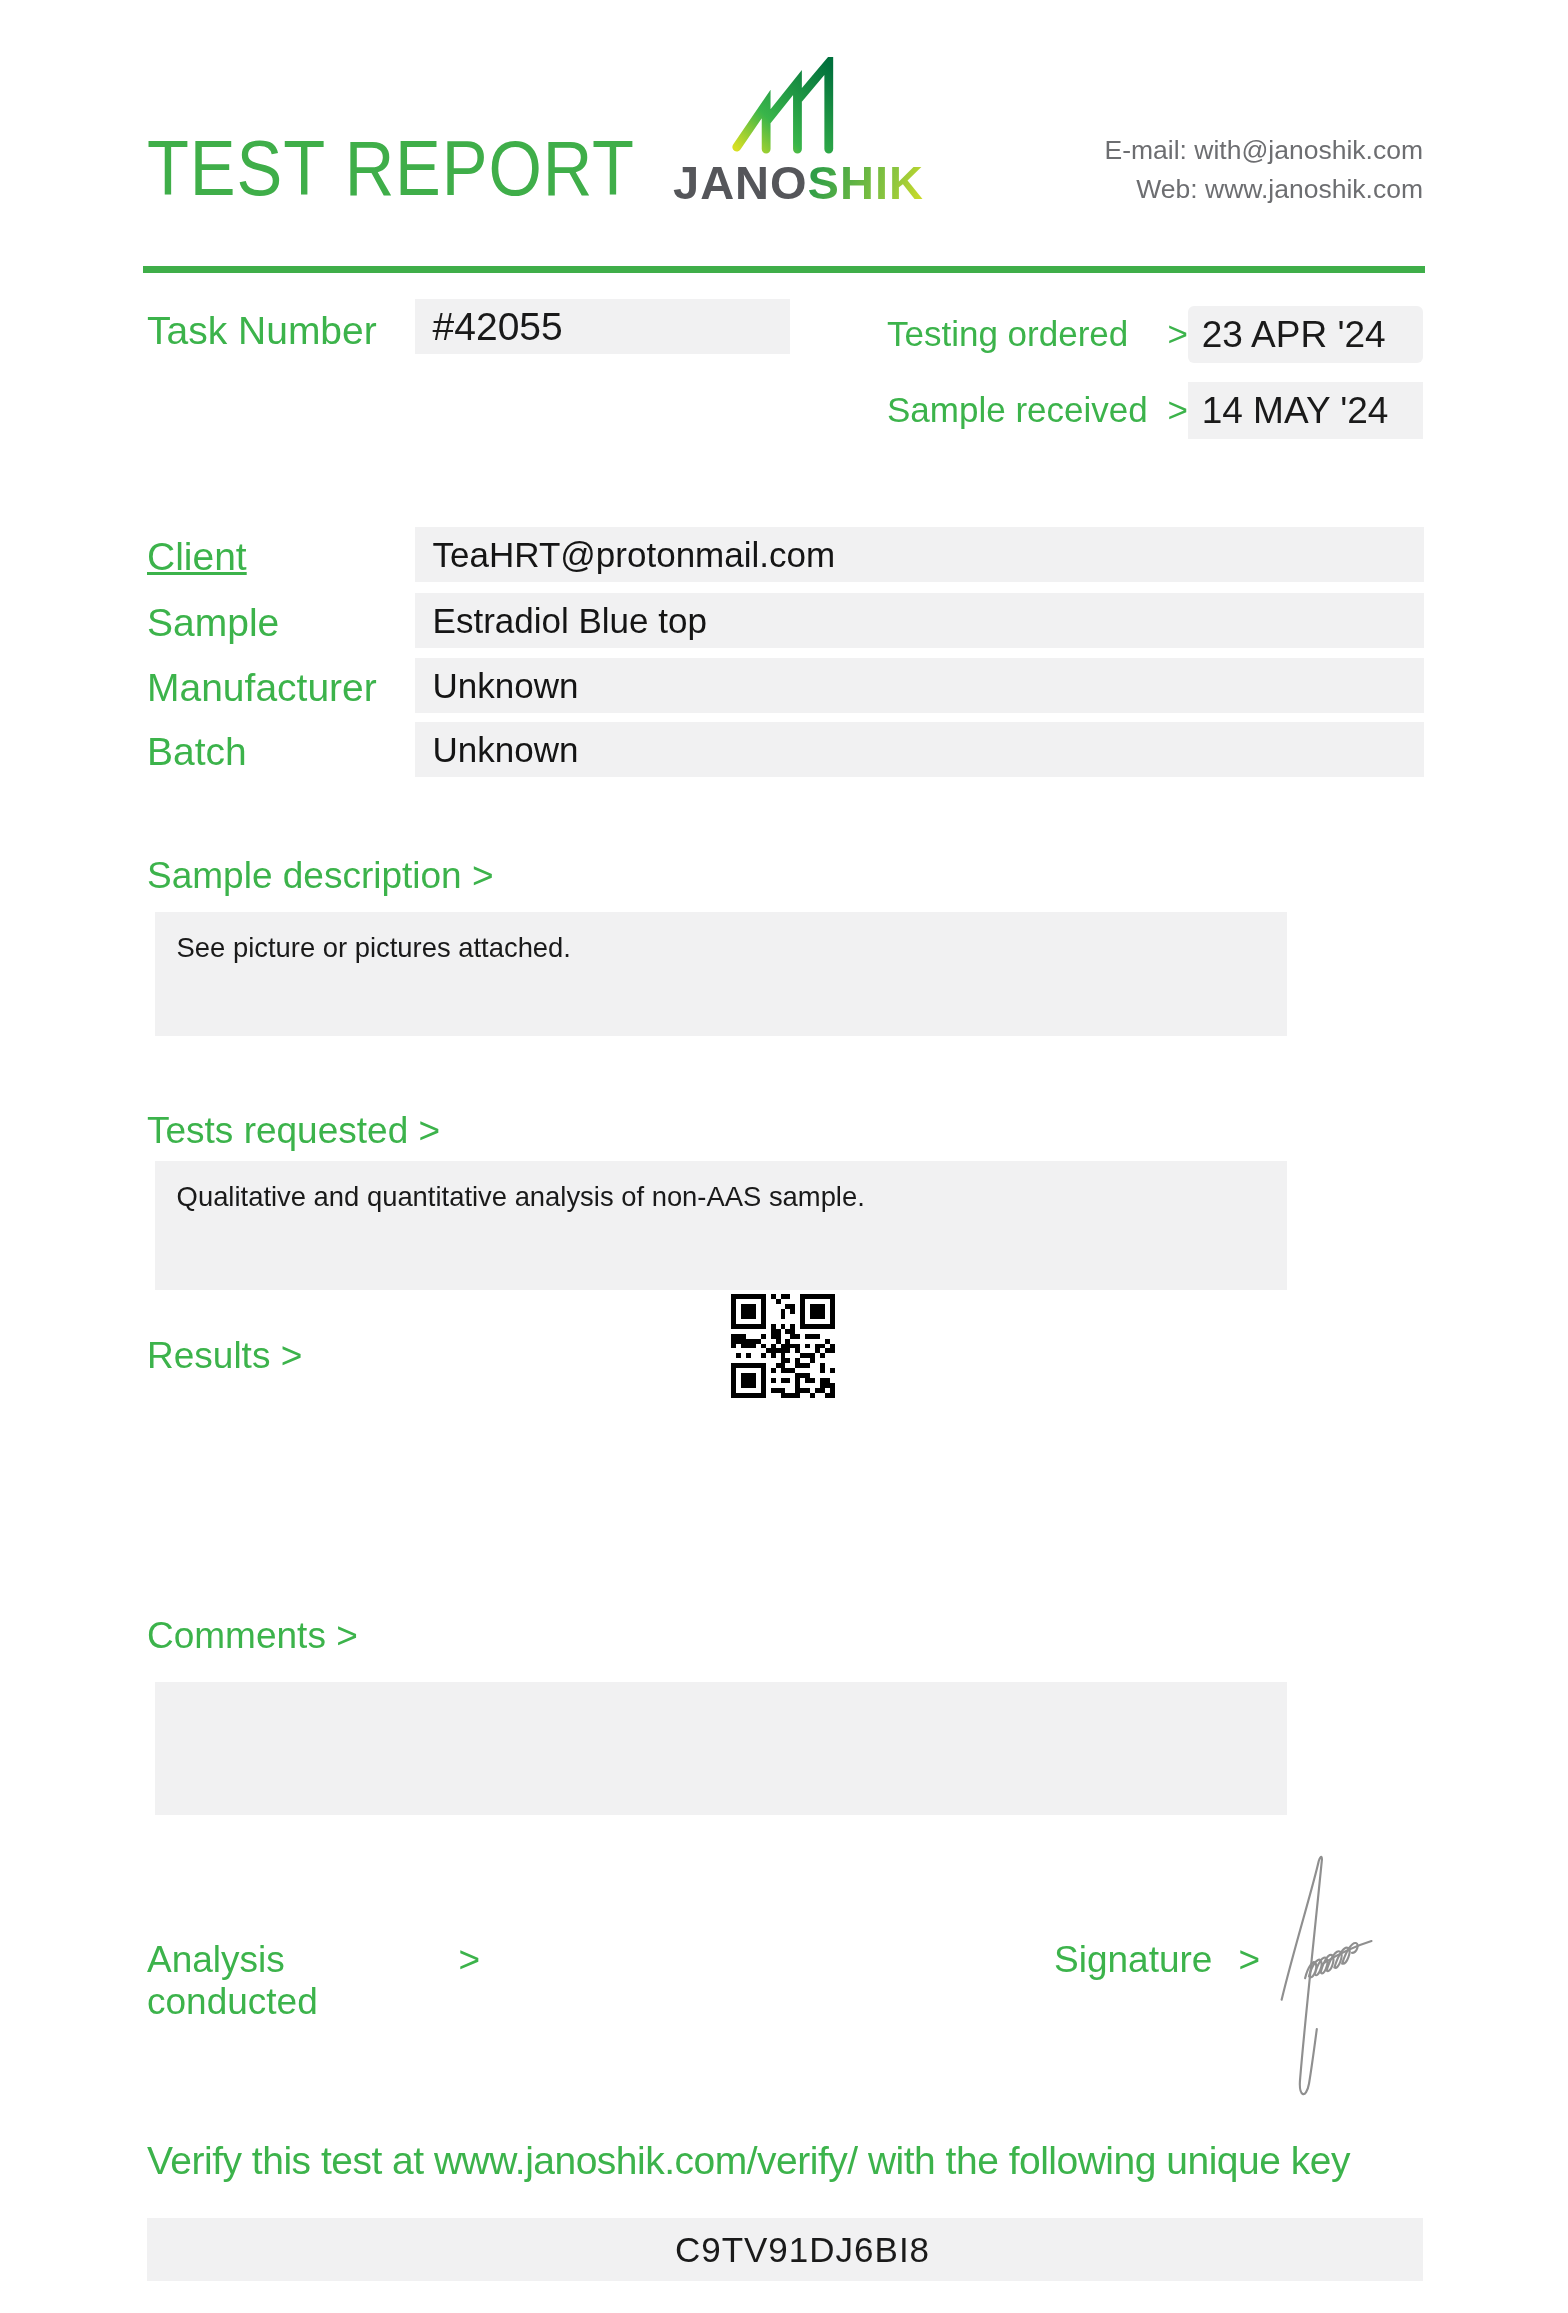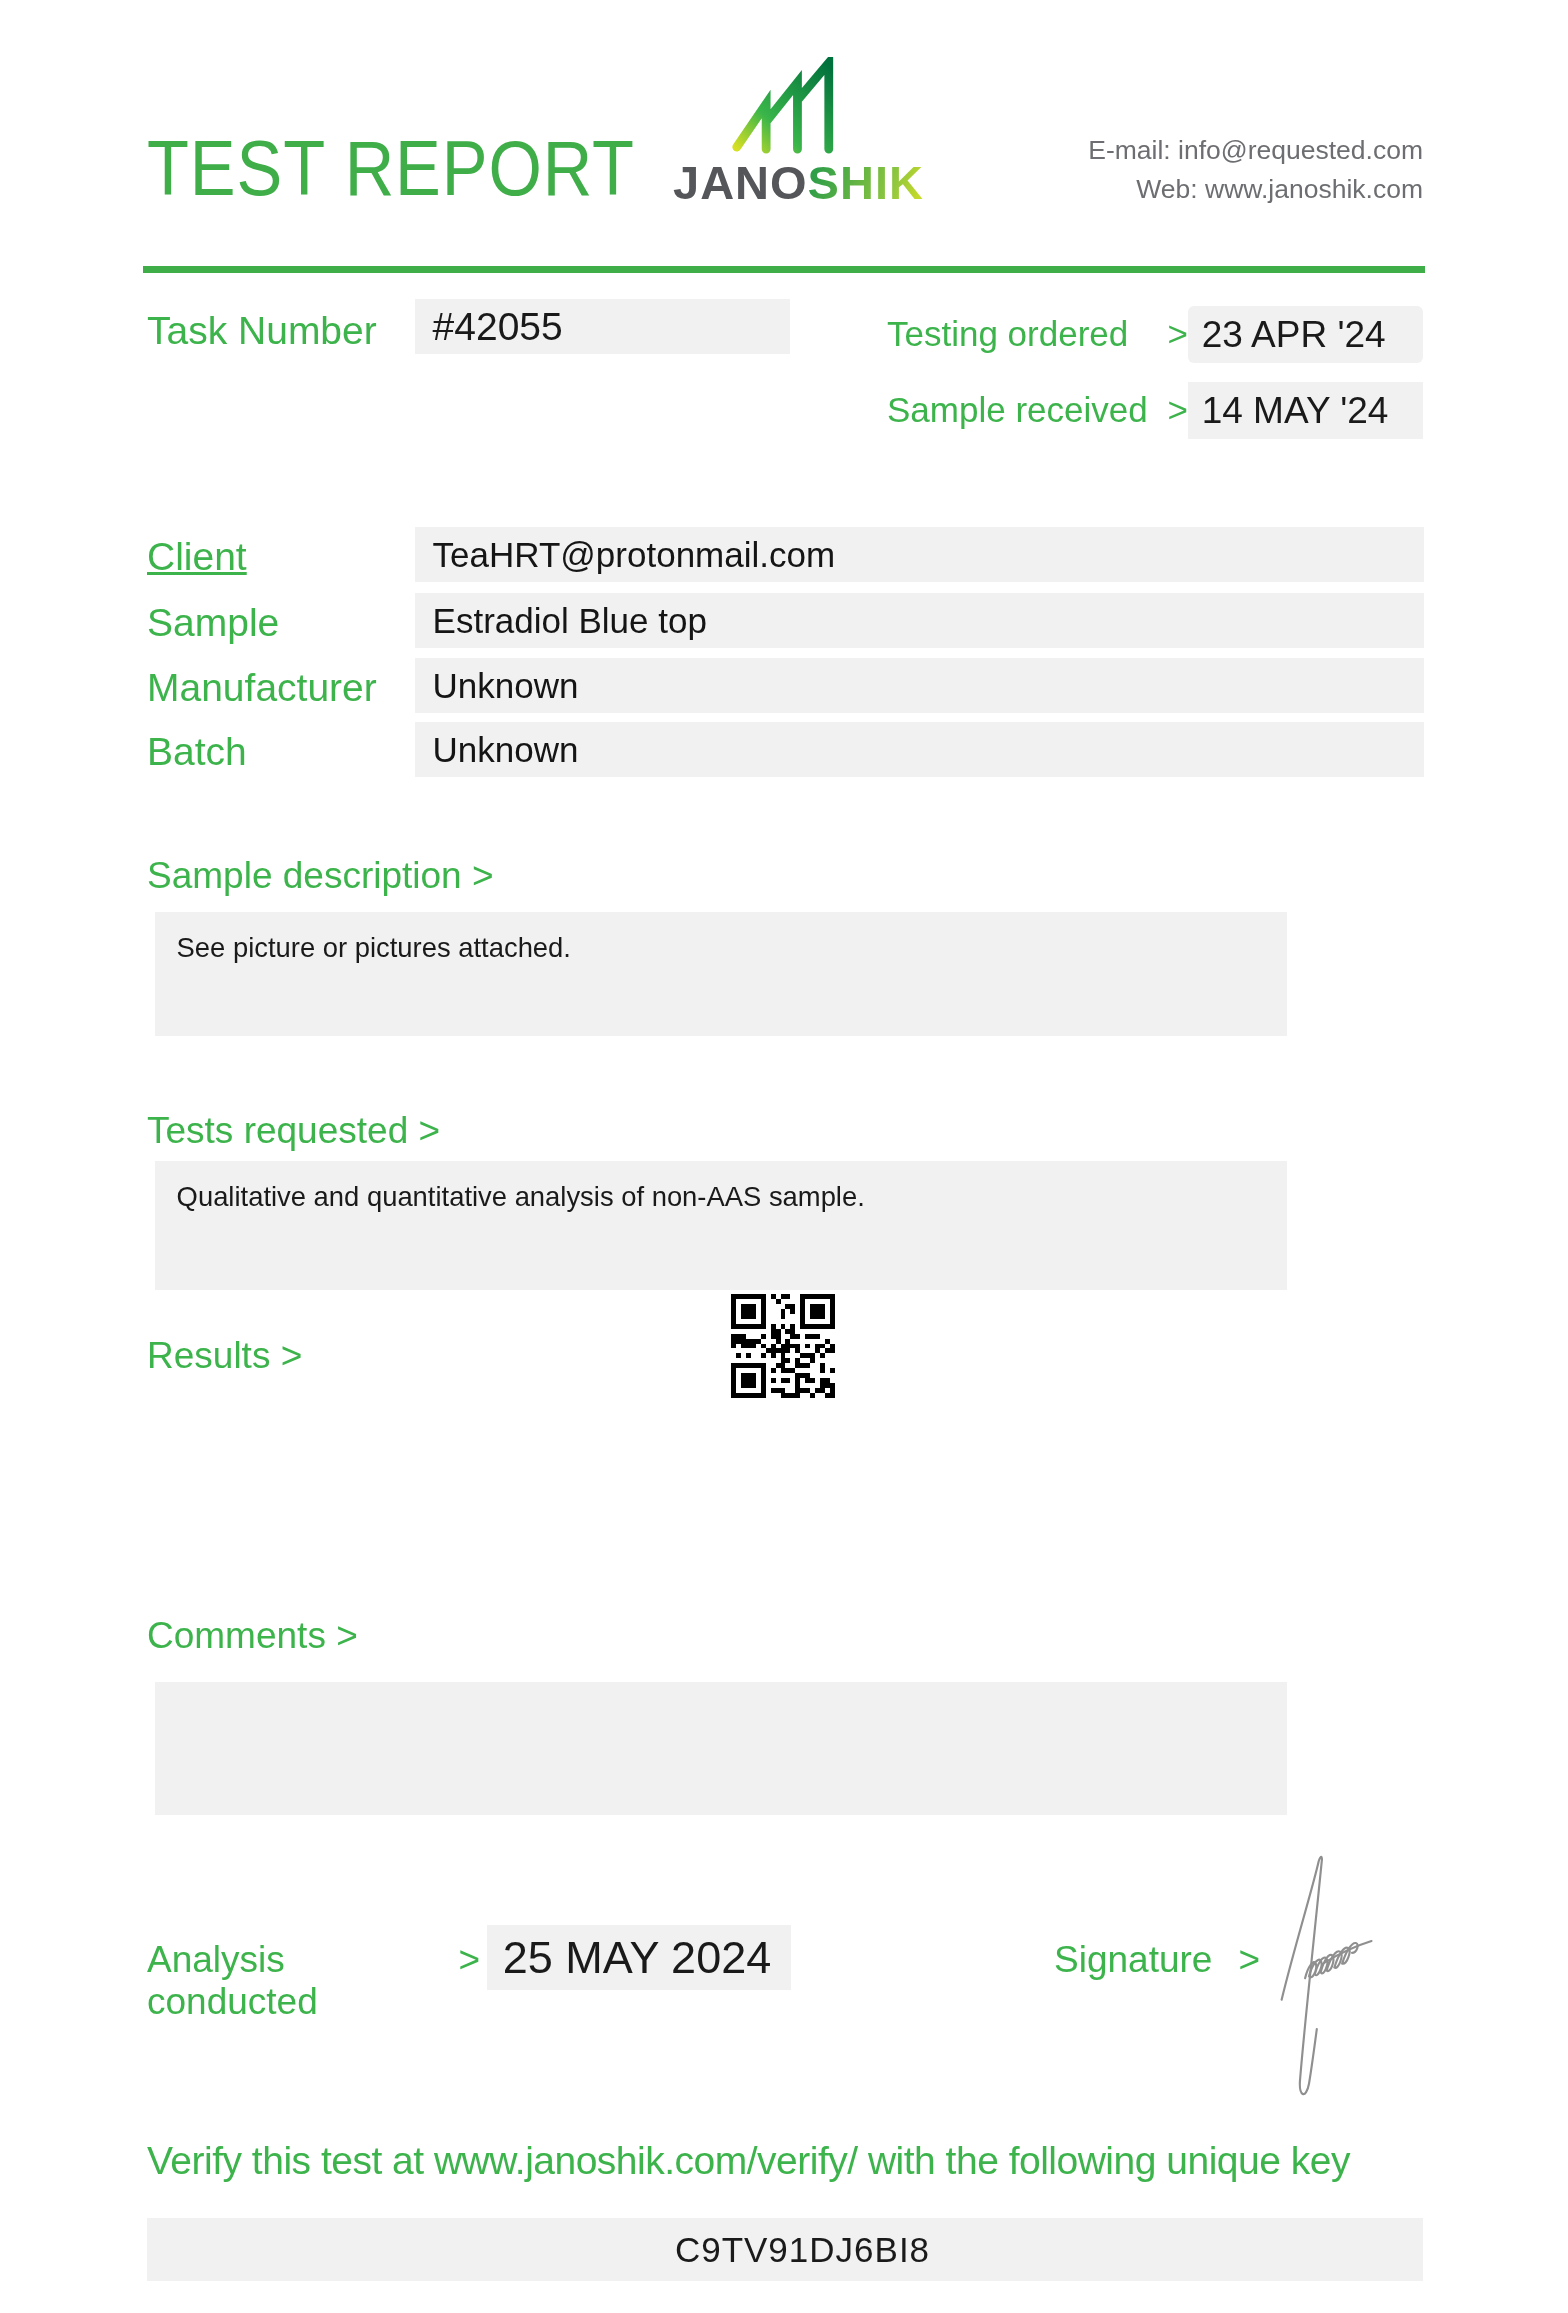--- a/index.html
+++ b/index.html
@@ -68,21 +68,21 @@
         </linearGradient>
       </defs>
       <path d="M10 92 L40 48 L40 94 M40 66 L72 26 L72 94 M72 44 L104 6 L104 94" stroke="url(#lg)" stroke-width="9" stroke-linecap="round" fill="none"></path>
     </svg>
   </div>
   <div class="abs logo-text">
     <span class="logo-jano">JANO</span><span class="logo-shik">SHIK</span>
   </div>
 
   <div class="abs contact">
-    <div>E-mail: info@requested.com</div>
+    <div>E-mail: with@janoshik.com</div>
     <div>Web: www.janoshik.com</div>
   </div>
 
   <div class="abs rule"></div>
 
   <div class="abs label green" style="left:147px;top:309px;">Task Number</div>
   <div class="abs box task-box">#42055</div>
 
   <div class="abs kv-right green" style="top:314px;">
     <span>Testing ordered</span>
@@ -257,21 +257,20 @@
       <path d="M16 160 C28 110 48 45 54 18 C56 12 58 12 57 19 C50 90 40 180 35 240 C33 260 41 262 44 246 C47 228 50 205 52 190"></path>
       <path d="M40 138 C43 126 49 118 51 123 C53 129 47 141 44 136 C47 125 53 116 56 120 C59 124 53 139 50 134 C53 122 59 114 62 118 C65 122 59 137 56 132 C59 120 65 111 68 115 C71 119 66 134 62 130 C66 117 72 108 76 111 C80 114 74 130 70 127 C74 114 80 105 84 107 C88 109 83 125 78 123 C82 110 88 101 92 102 C96 103 93 112 88 112"></path>
       <path d="M60 122 C75 113 95 104 108 100"></path>
     </svg>
   </div>
 
   <div class="abs analysis-row green">
     <span>Analysis conducted</span>
     <span>&gt;</span>
   </div>
-  <div class="abs box analysis-box">25 MAY 2024</div>
 
   <div class="abs sig-row green">
     <span>Signature</span>
     <span>&gt;</span>
   </div>
 
   <div class="abs verify green">Verify this test at www.janoshik.com/verify/ with the following unique key</div>
   <div class="abs box key-box">C9TV91DJ6BI8</div>
 
 </div>

